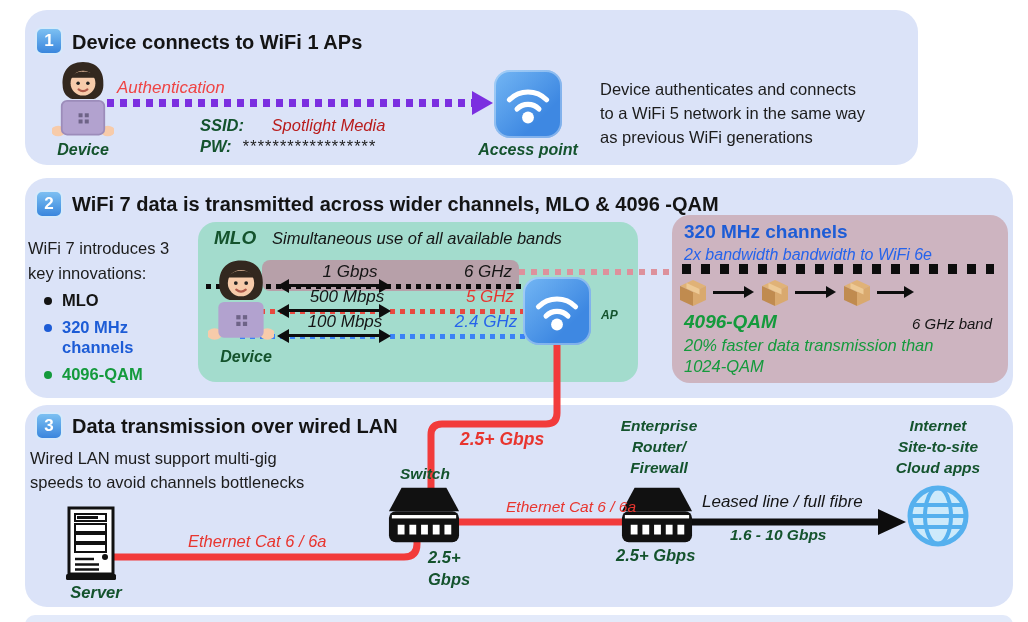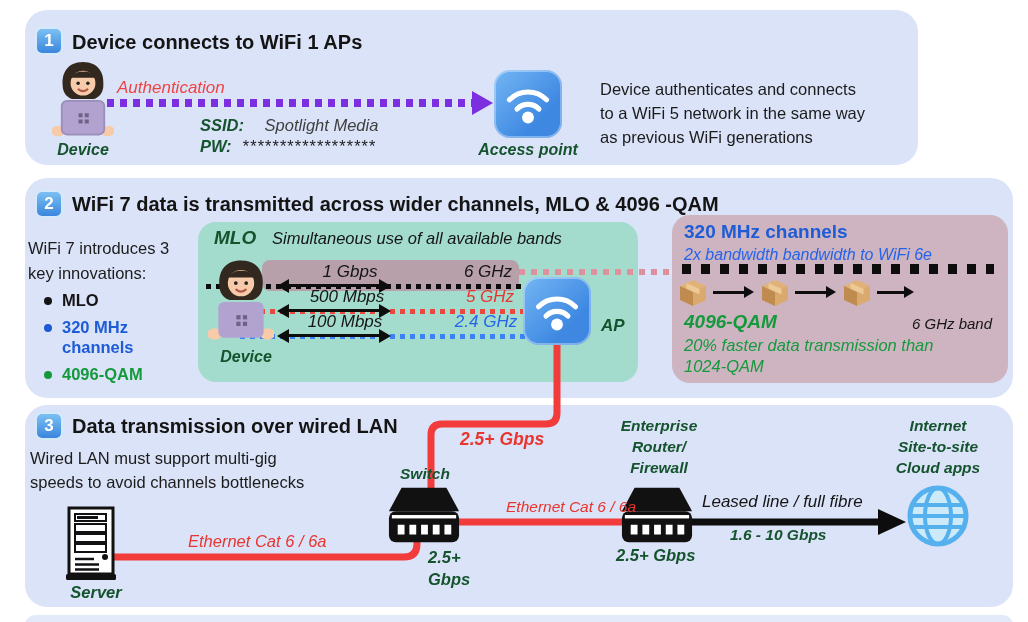--- a/index.html
+++ b/index.html
@@ -75,21 +75,21 @@
   <div class="lbl center" style="left:40px; top:141px; width:86px; font-size:16px;">Device</div>
 
   <div class="ital purple" style="left:117px; top:78px; font-size:17px;">Authentication</div>
   <div class="dotline" style="left:107px; top:99px; width:366px; height:8px;
        background-image:repeating-linear-gradient(90deg,#7b2fe0 0 7px,transparent 7px 13px);"></div>
   <div class="abs" style="left:472px; top:91px; width:0; height:0; z-index:2;
        border-top:12px solid transparent; border-bottom:12px solid transparent; border-left:21px solid #7b2fe0;"></div>
 
   <div class="abs" style="left:200px; top:116px; font-size:16.5px; z-index:4;">
     <span class="lbl" style="position:static;">SSID:</span>
-    <span style="font-style:italic; color:#404040; margin-left:16px;">Spotlight Media</span>
+    <span style="font-style:italic; color:#b91c1c; margin-left:23px;">Spotlight Media</span>
   </div>
   <div class="abs" style="left:200px; top:137px; font-size:16.5px; z-index:4;">
     <span class="lbl" style="position:static;">PW:</span>
     <span style="font-style:italic; color:#1c1c1c; margin-left:6px; letter-spacing:1px;">******************</span>
   </div>
 
   <div class="ap-tile" style="left:494px; top:70px; width:68px; height:68px;">
     <svg width="54" height="54" viewBox="0 0 64 64">
       <g fill="none" stroke="#ffffff" stroke-width="6" stroke-linecap="round">
         <path d="M10 27 a31 31 0 0 1 44 0"></path>
@@ -173,21 +173,21 @@
 
   <div class="ap-tile" style="left:523px; top:277px; width:68px; height:68px;">
     <svg width="54" height="54" viewBox="0 0 64 64">
       <g fill="none" stroke="#ffffff" stroke-width="6" stroke-linecap="round">
         <path d="M10 27 a31 31 0 0 1 44 0"></path>
         <path d="M19 38 a18 18 0 0 1 26 0"></path>
       </g>
       <circle cx="32" cy="48" r="7" fill="#ffffff"></circle>
     </svg>
   </div>
-  <div class="lbl" style="left:601px; top:316px; font-size:17px;">AP</div>
+  <div class="lbl" style="left:601px; top:308px; font-size:12px;">AP</div>
 
   <div class="abs" style="left:672px; top:215px; width:336px; height:168px; background:#cdb4c0; border-radius:18px; z-index:1;"></div>
   <div class="abs" style="left:684px; top:221px; font-size:19px; font-weight:bold; color:#1d5cd6; z-index:5;">320 MHz channels</div>
   <div class="ital" style="left:684px; top:246px; font-size:16px; color:#2563eb;">2x bandwidth bandwidth to WiFi 6e</div>
   <div class="dotline" style="left:682px; top:264px; width:312px; height:10px;
        background-image:repeating-linear-gradient(90deg,#0d0d0d 0 9px,transparent 9px 19px);"></div>
 
   <div class="icon" style="left:678px; top:278px;">
     <svg width="30" height="30" viewBox="0 0 30 30">
       <path d="M15 2 L28 8 L15 14 L2 8 Z" fill="#e0b277"></path>

